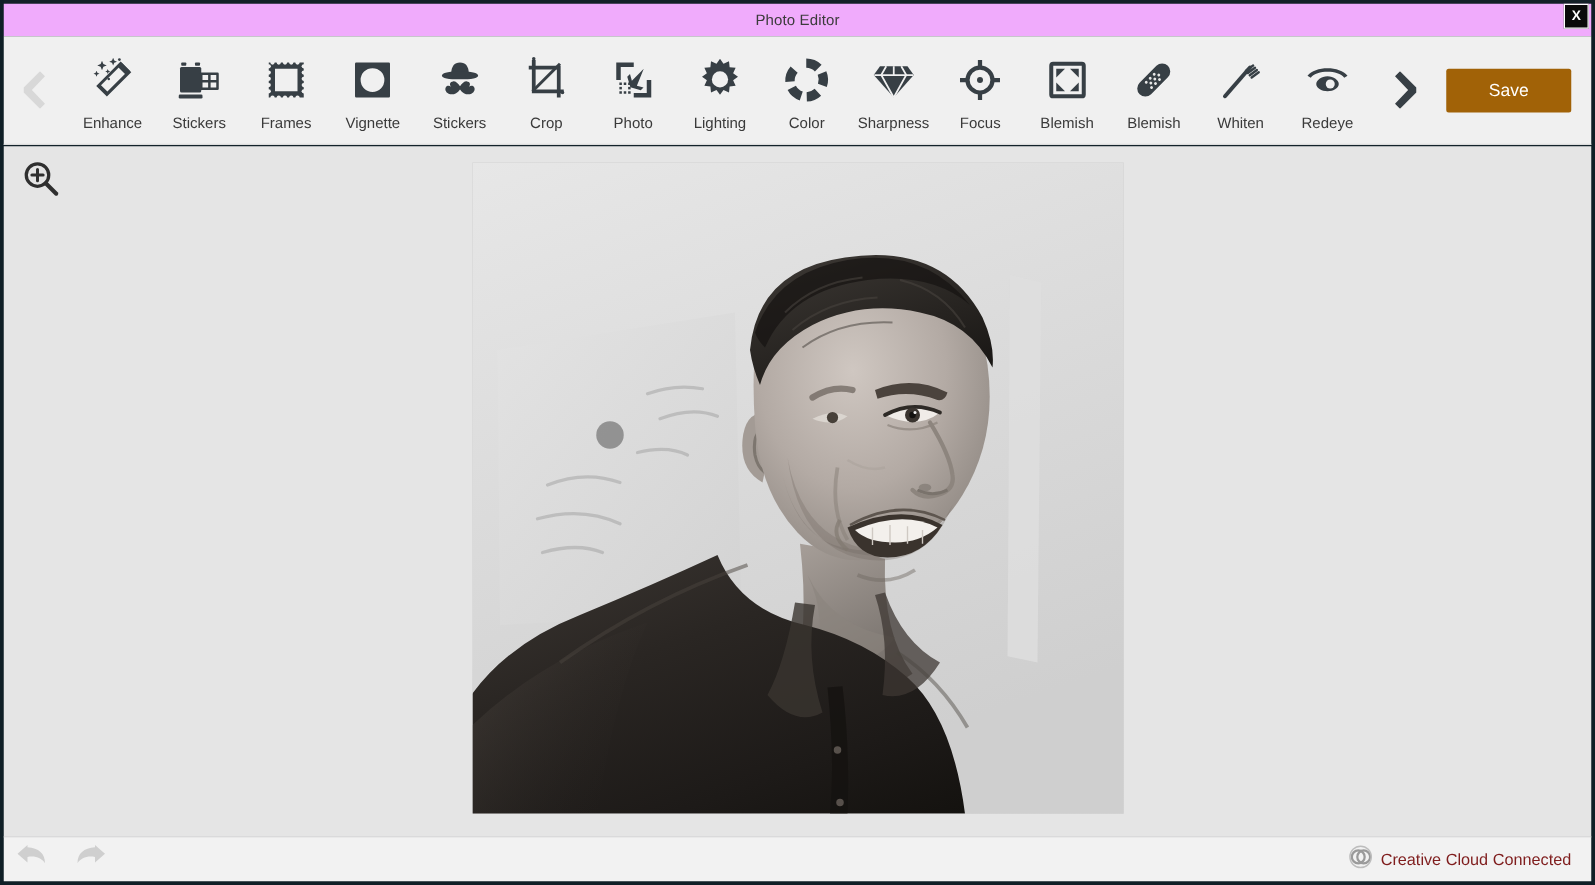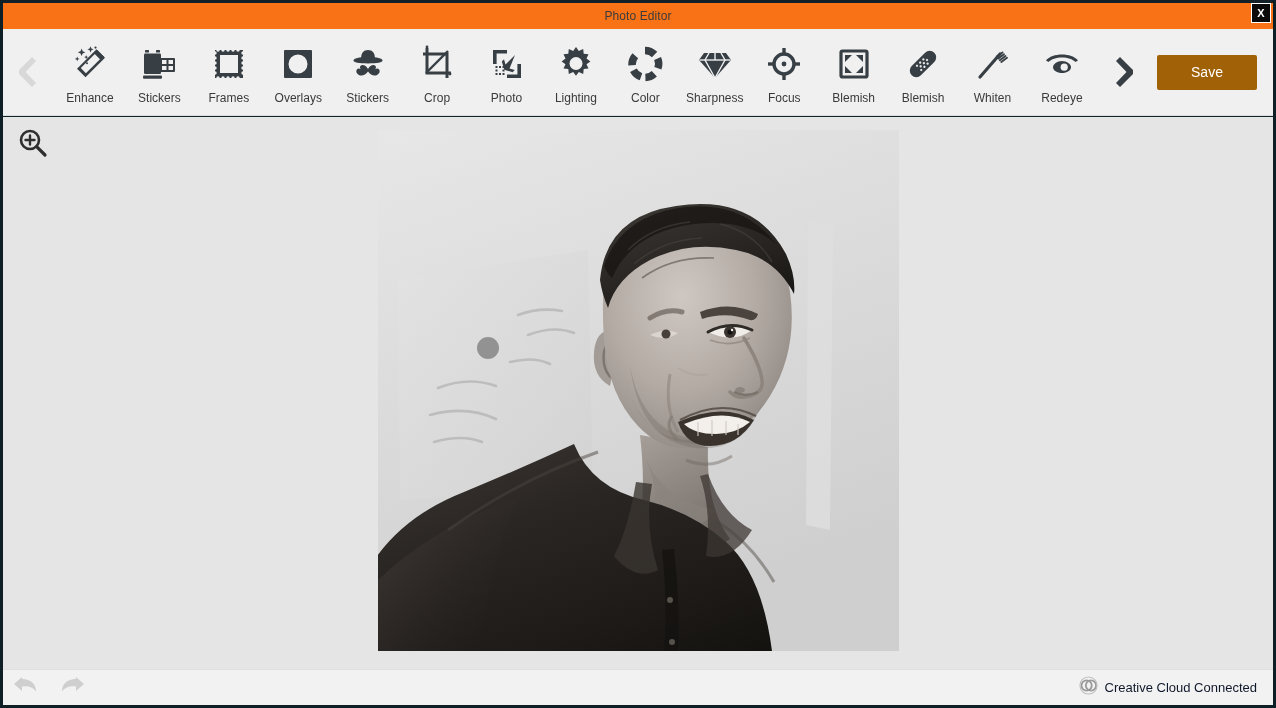--- a/index.html
+++ b/index.html
@@ -18,21 +18,21 @@
     width: 1276px;
     height: 708px;
     background: #13232a;
   }
 
   
   .titlebar {
     position: absolute;
     left: 3px; top: 3px;
     width: 1270px; height: 26px;
-    background: #f97316;
+    background: #f0abfc;
     display: flex;
     align-items: center;
     justify-content: center;
   }
   .titlebar-text {
     font-size: 12px;
     color: #3b3b3b;
     letter-spacing: 0.1px;
   }
   .close-btn {
@@ -179,21 +179,21 @@
   .bb-spacer { flex: 1 1 auto; }
   .cc-status {
     display: flex;
     align-items: center;
     gap: 7px;
     margin-right: 16px;
     user-select: none;
   }
   .cc-status .cc-label {
     font-size: 13px;
-    color: #0f172a;
+    color: #7f1d1d;
   }
 
   .dark-edge-left {
     position: absolute; left: 0; top: 0; width: 3px; height: 708px;
     background: #0f1f26;
   }
   .dark-edge-right {
     position: absolute; right: 0; top: 0; width: 3px; height: 708px;
     background: #0f1f26;
   }
@@ -298,21 +298,21 @@
         </span>
         <span class="lbl">Frames</span>
       </div>
 
       <div class="tool">
         <span class="ico">
           <svg width="40" height="40" viewBox="0 0 40 40" fill="#373f45">
             <path d="M7 6 h26 a1 1 0 0 1 1 1 v26 a1 1 0 0 1 -1 1 h-26 a1 1 0 0 1 -1 -1 v-26 a1 1 0 0 1 1 -1 z M20 10.5 a9.5 9.5 0 1 0 0 19 a9.5 9.5 0 0 0 0 -19 z" fill-rule="evenodd"></path>
           </svg>
         </span>
-        <span class="lbl">Overlays</span>
+        <span class="lbl">Vignette</span>
       </div>
 
       <div class="tool">
         <span class="ico">
           <svg width="40" height="40" viewBox="0 0 40 40" fill="#373f45">
             <path d="M13 15 c0 -6 2.5 -9 7 -9 c4.5 0 7 3 7 9 z"></path>
             <path d="M5.5 16.5 c0 -2.4 5.5 -3.6 14.5 -3.6 c9 0 14.5 1.2 14.5 3.6 c0 2 -5 2.9 -14.5 2.9 c-9.5 0 -14.5 -0.9 -14.5 -2.9 z"></path>
             <path d="M20 27.5 c-2.5 3.6 -6.2 4.8 -9.1 3.4 c-2.4 -1.2 -3.2 -3.6 -2.2 -5.2 c0.9 -1.4 2.7 -1.4 4.1 -0.4 c-1.6 -2 -0.6 -4 1.6 -4.2 c2.1 -0.2 4 1.5 5.6 3.9 c1.6 -2.4 3.5 -4.1 5.6 -3.9 c2.2 0.2 3.2 2.2 1.6 4.2 c1.4 -1 3.2 -1 4.1 0.4 c1 1.6 0.2 4 -2.2 5.2 c-2.9 1.4 -6.6 0.2 -9.1 -3.4 z"></path>
           </svg>
         </span>

